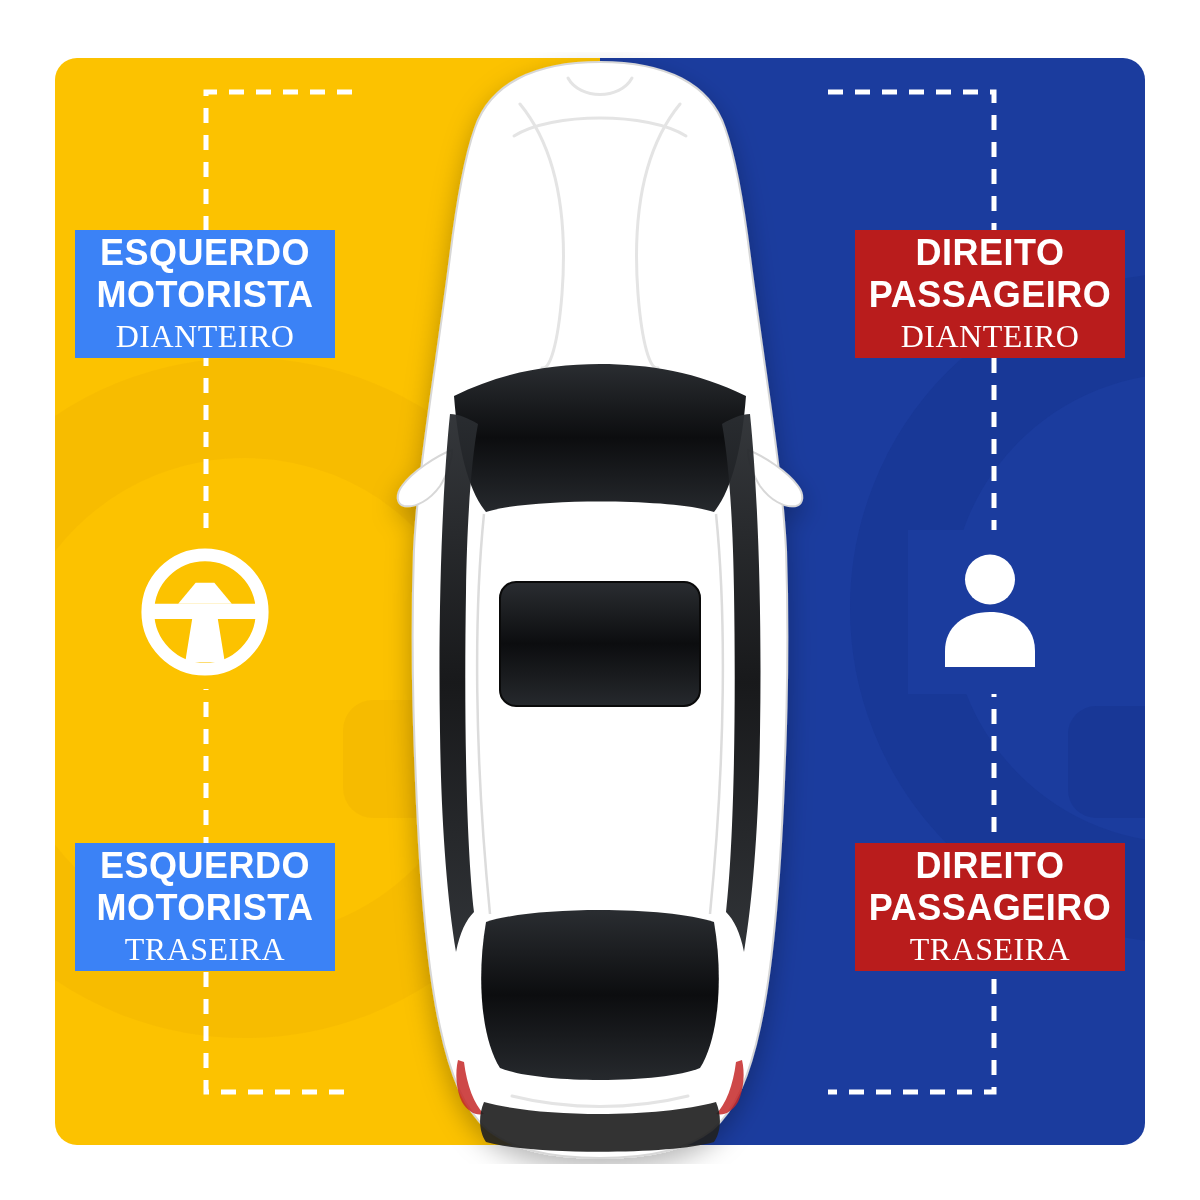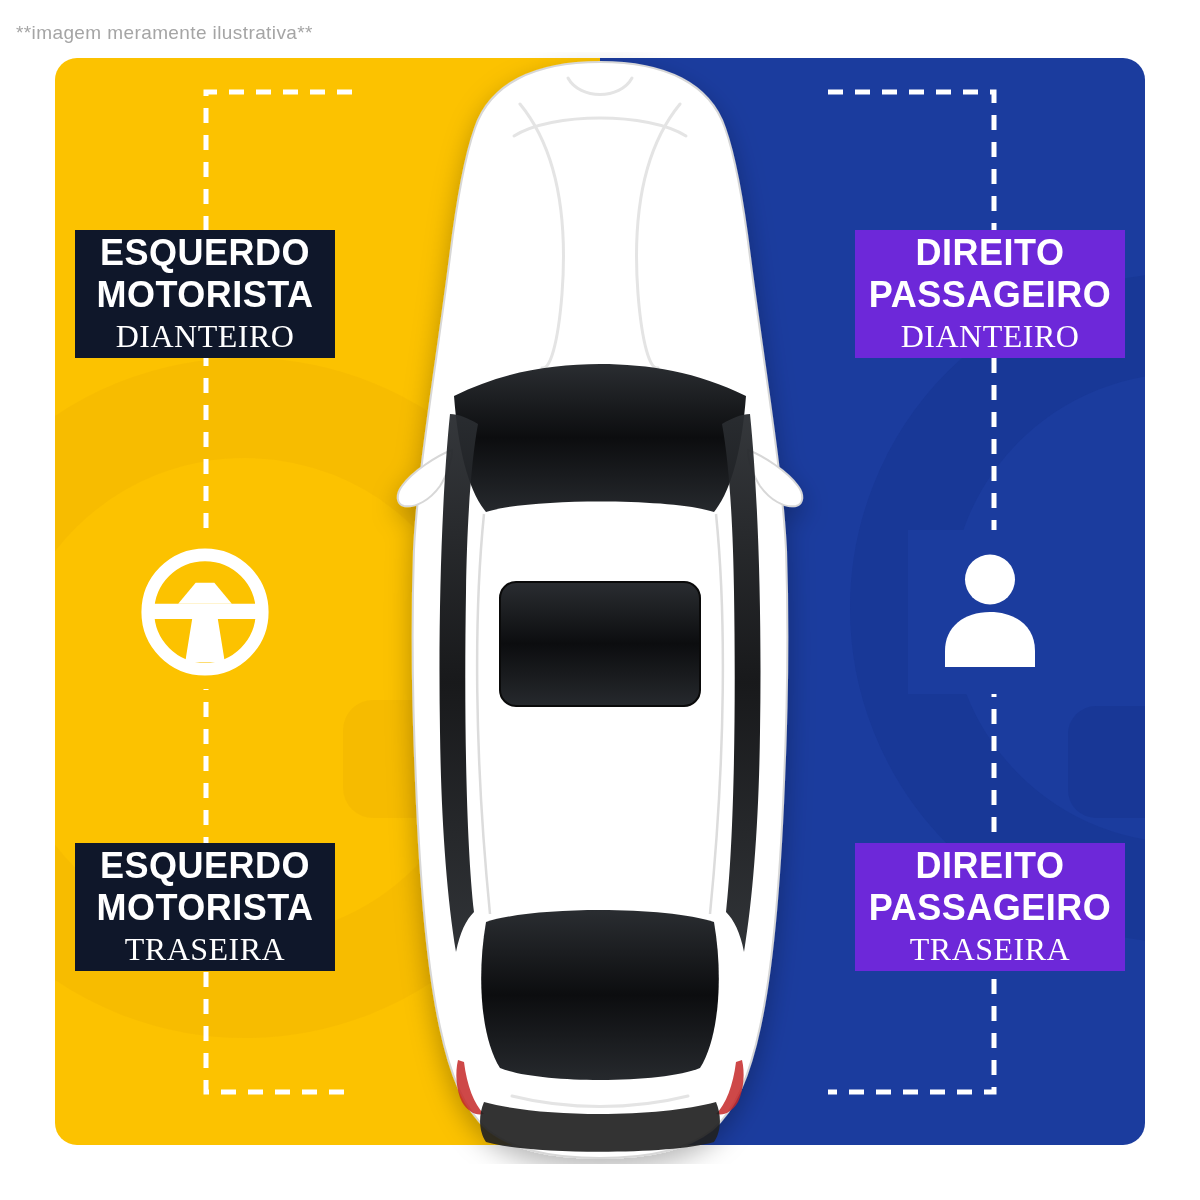--- a/index.html
+++ b/index.html
@@ -22,39 +22,38 @@
   .wm-arc-yellow{left:-150px;top:300px;width:480px;height:480px;border:100px solid #F0B300;
     border-radius:50%;opacity:.40;}
   .wm-sq-yellow{left:288px;top:642px;width:118px;height:118px;border-radius:30px;
     background:#F0B300;opacity:.45;}
   .wm-arc-blue{left:250px;top:215px;width:470px;height:470px;border:100px solid #15338F;
     border-radius:50%;opacity:.50;}
   .wm-sq-blue{left:468px;top:648px;width:112px;height:112px;border-radius:28px;
     background:#15338F;opacity:.55;}
   .dash-overlay{position:absolute;left:0;top:0;z-index:3;pointer-events:none;}
   .label{position:absolute;z-index:4;text-align:center;color:#ffffff;padding:2px 0;}
-  .label.on-yellow{background:#0f172a;}
-  .label.on-blue{background:#6d28d9;}
+  .label.on-yellow{background:#3b82f6;}
+  .label.on-blue{background:#b91c1c;}
   .label .b{display:block;font-weight:700;font-size:36px;line-height:42px;letter-spacing:.5px;}
   .label .r{display:block;font-weight:400;font-size:32px;line-height:40px;letter-spacing:.5px;font-family:Liberation Serif, serif;}
   .lbl-lt{left:75px;top:230px;width:260px;}
   .lbl-lb{left:75px;top:843px;width:260px;}
   .lbl-rt{left:855px;top:230px;width:270px;}
   .lbl-rb{left:855px;top:843px;width:270px;}
   .icon-wrap{position:absolute;z-index:4;display:flex;align-items:center;justify-content:center;}
   .icon-left{left:128px;top:535px;width:154px;height:154px;background:#FCC200;}
   .icon-right{left:908px;top:530px;width:164px;height:164px;background:#1B3C9E;}
   .car{position:absolute;left:372px;top:52px;width:456px;height:1112px;z-index:5;pointer-events:none;}
 </style>
 </head>
 <body>
 
 <div class="canvas">
 
-  <div class="note">**imagem meramente ilustrativa**</div>
 
   <div class="board">
     <div class="half yellow">
       <div class="wm wm-arc-yellow"></div>
       <div class="wm wm-sq-yellow"></div>
     </div>
     <div class="half blue">
       <div class="wm wm-arc-blue"></div>
       <div class="wm wm-sq-blue"></div>
     </div>

